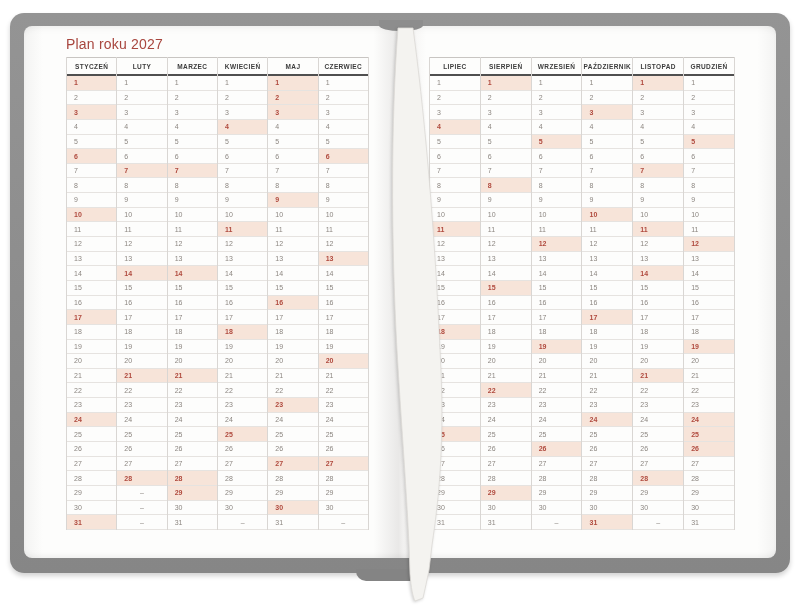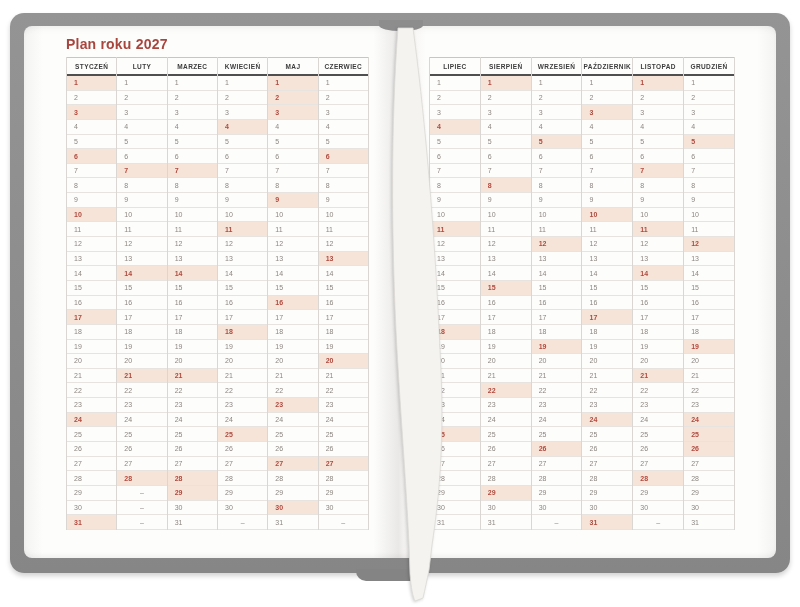--- a/index.html
+++ b/index.html
@@ -30,21 +30,21 @@
     background:linear-gradient(90deg,
       #f3f3f2 0%, #fdfdfc 2.5%, #fdfdfc 46.5%,
       #e9e8e7 49.8%, #f1f0ef 50.4%, #fdfdfc 53.5%,
       #fdfdfc 97.5%, #f3f3f2 100%);
     box-shadow:inset 0 6px 8px -6px rgba(0,0,0,0.10),
                inset 0 -6px 8px -6px rgba(0,0,0,0.10);
   }
   
   .page-title{
     position:absolute;left:66px;top:36px;margin:0;
-    font-size:14px;font-weight:bold;color:#a8463e;letter-spacing:0.2px;
+    font-size:14px;font-weight:normal;color:#a8463e;letter-spacing:0.2px;
   }
   
   .year-table{
     position:absolute;top:57px;display:flex;align-items:stretch;
   }
   .year-table.left{left:66px;width:303px;}
   .year-table.right{left:429px;width:306px;}
   .month-col{
     flex:1 1 0;display:flex;flex-direction:column;min-width:0;
     border-left:1px solid #d9d6d3;

